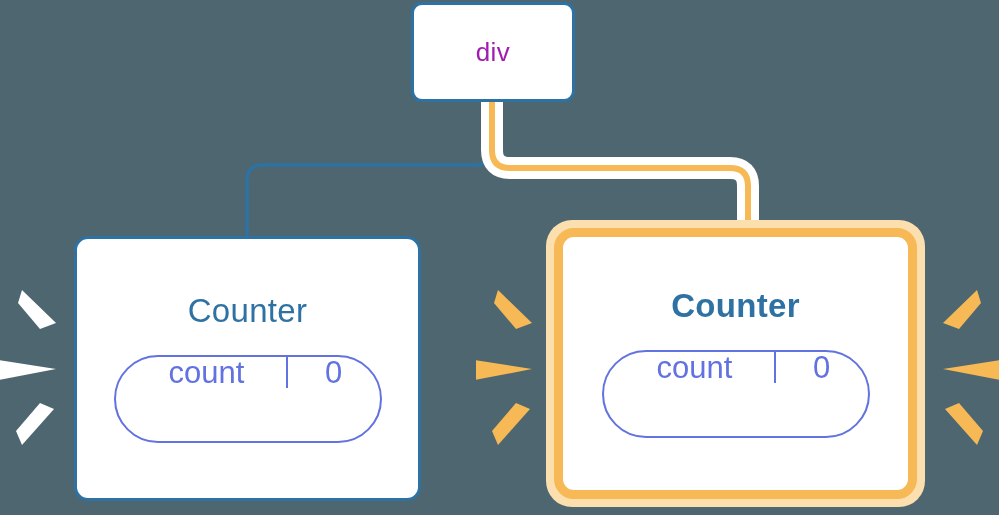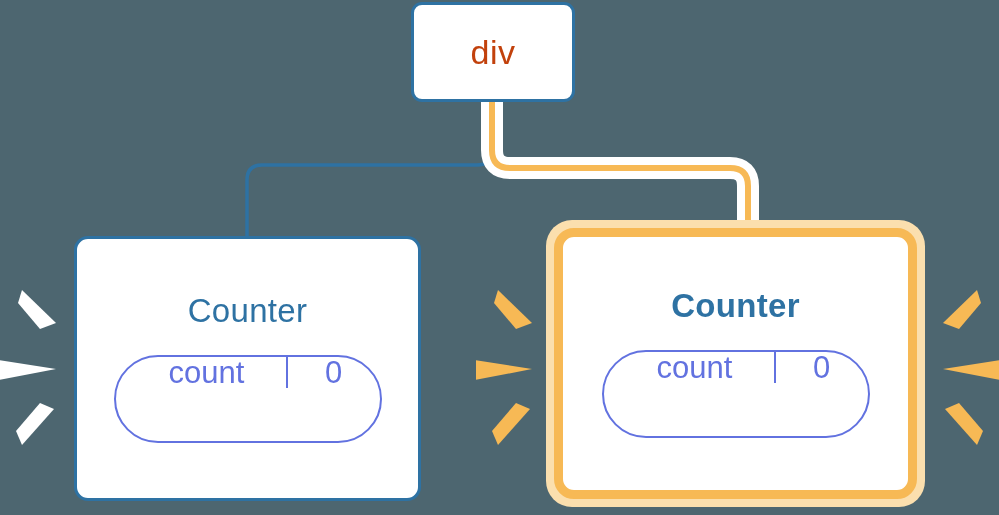--- a/index.html
+++ b/index.html
@@ -34,22 +34,22 @@
   }
   .node-div {
     left: 411px;
     top: 2px;
     width: 164px;
     height: 100px;
     border: 3px solid #2e72a3;
     border-radius: 11px;
   }
   .node-div .node-title {
-    font-size: 34px;
-    color: #c2410c;
+    font-size: 26px;
+    color: #a21caf;
     font-weight: 400;
     letter-spacing: 0.5px;
     line-height: 1;
     text-align: center;
   }
   .node-counter {
     border: 3px solid #2e72a3;
     border-radius: 14px;
   }
   .counter-left {

